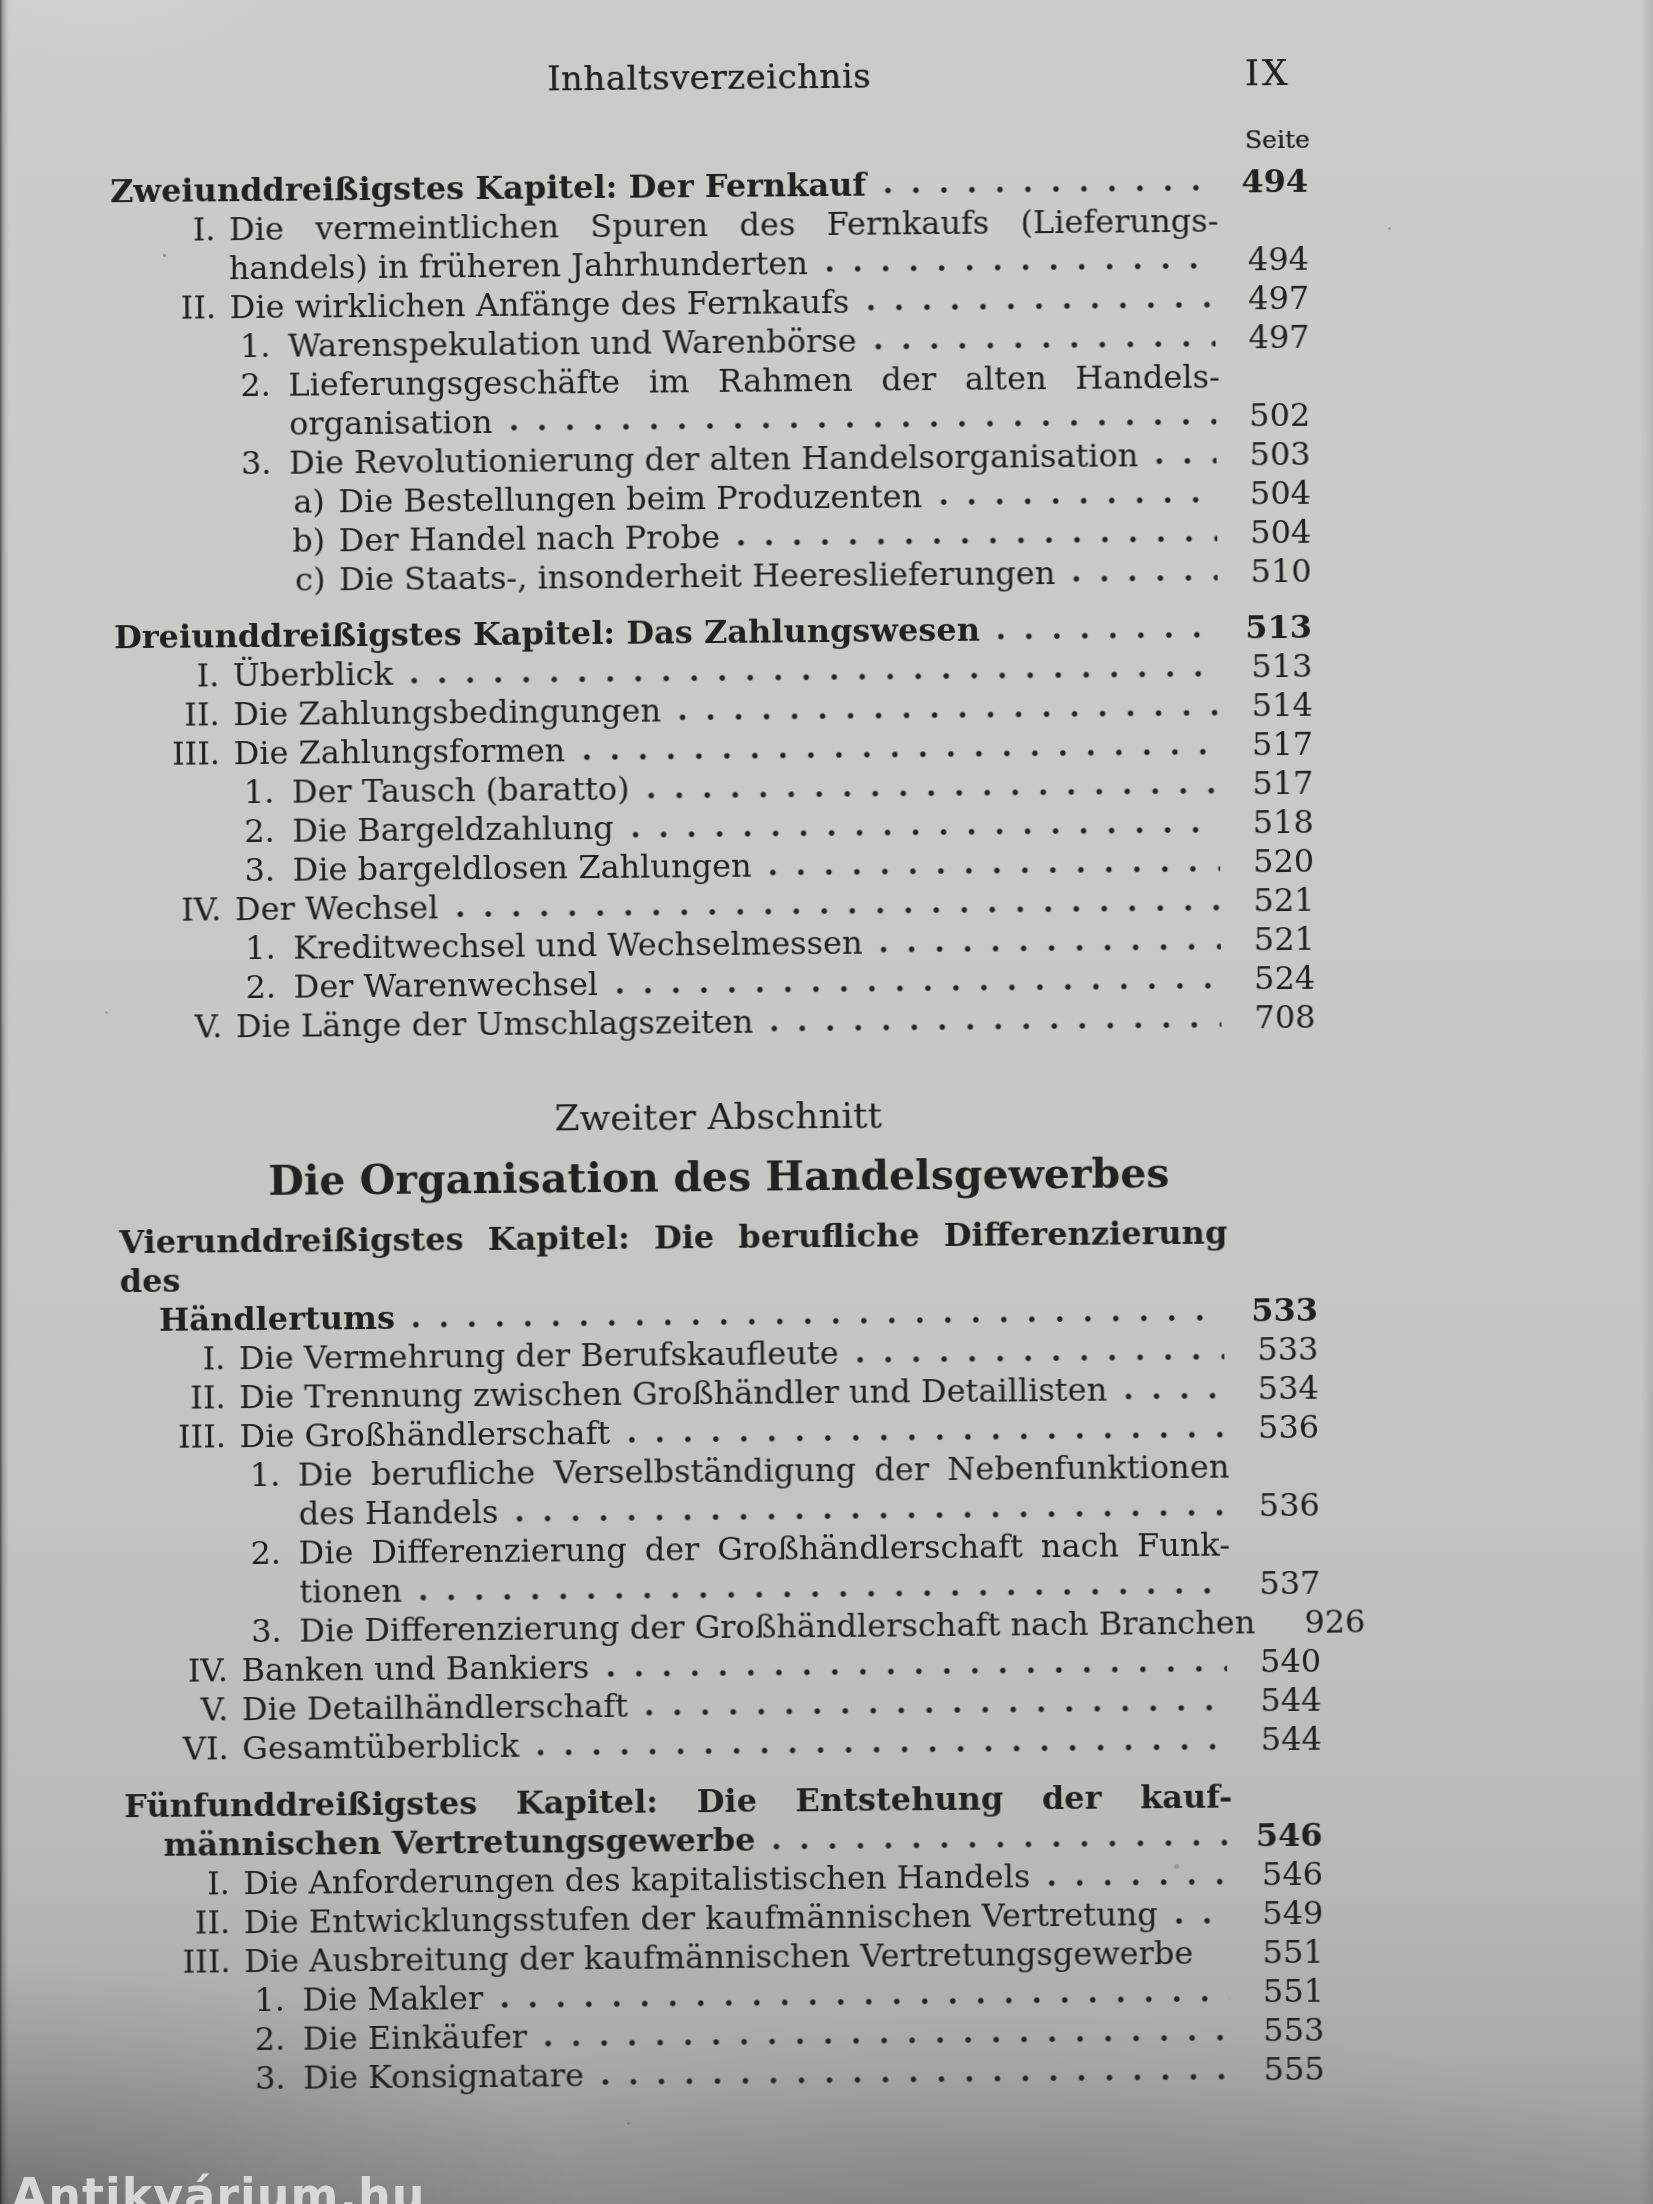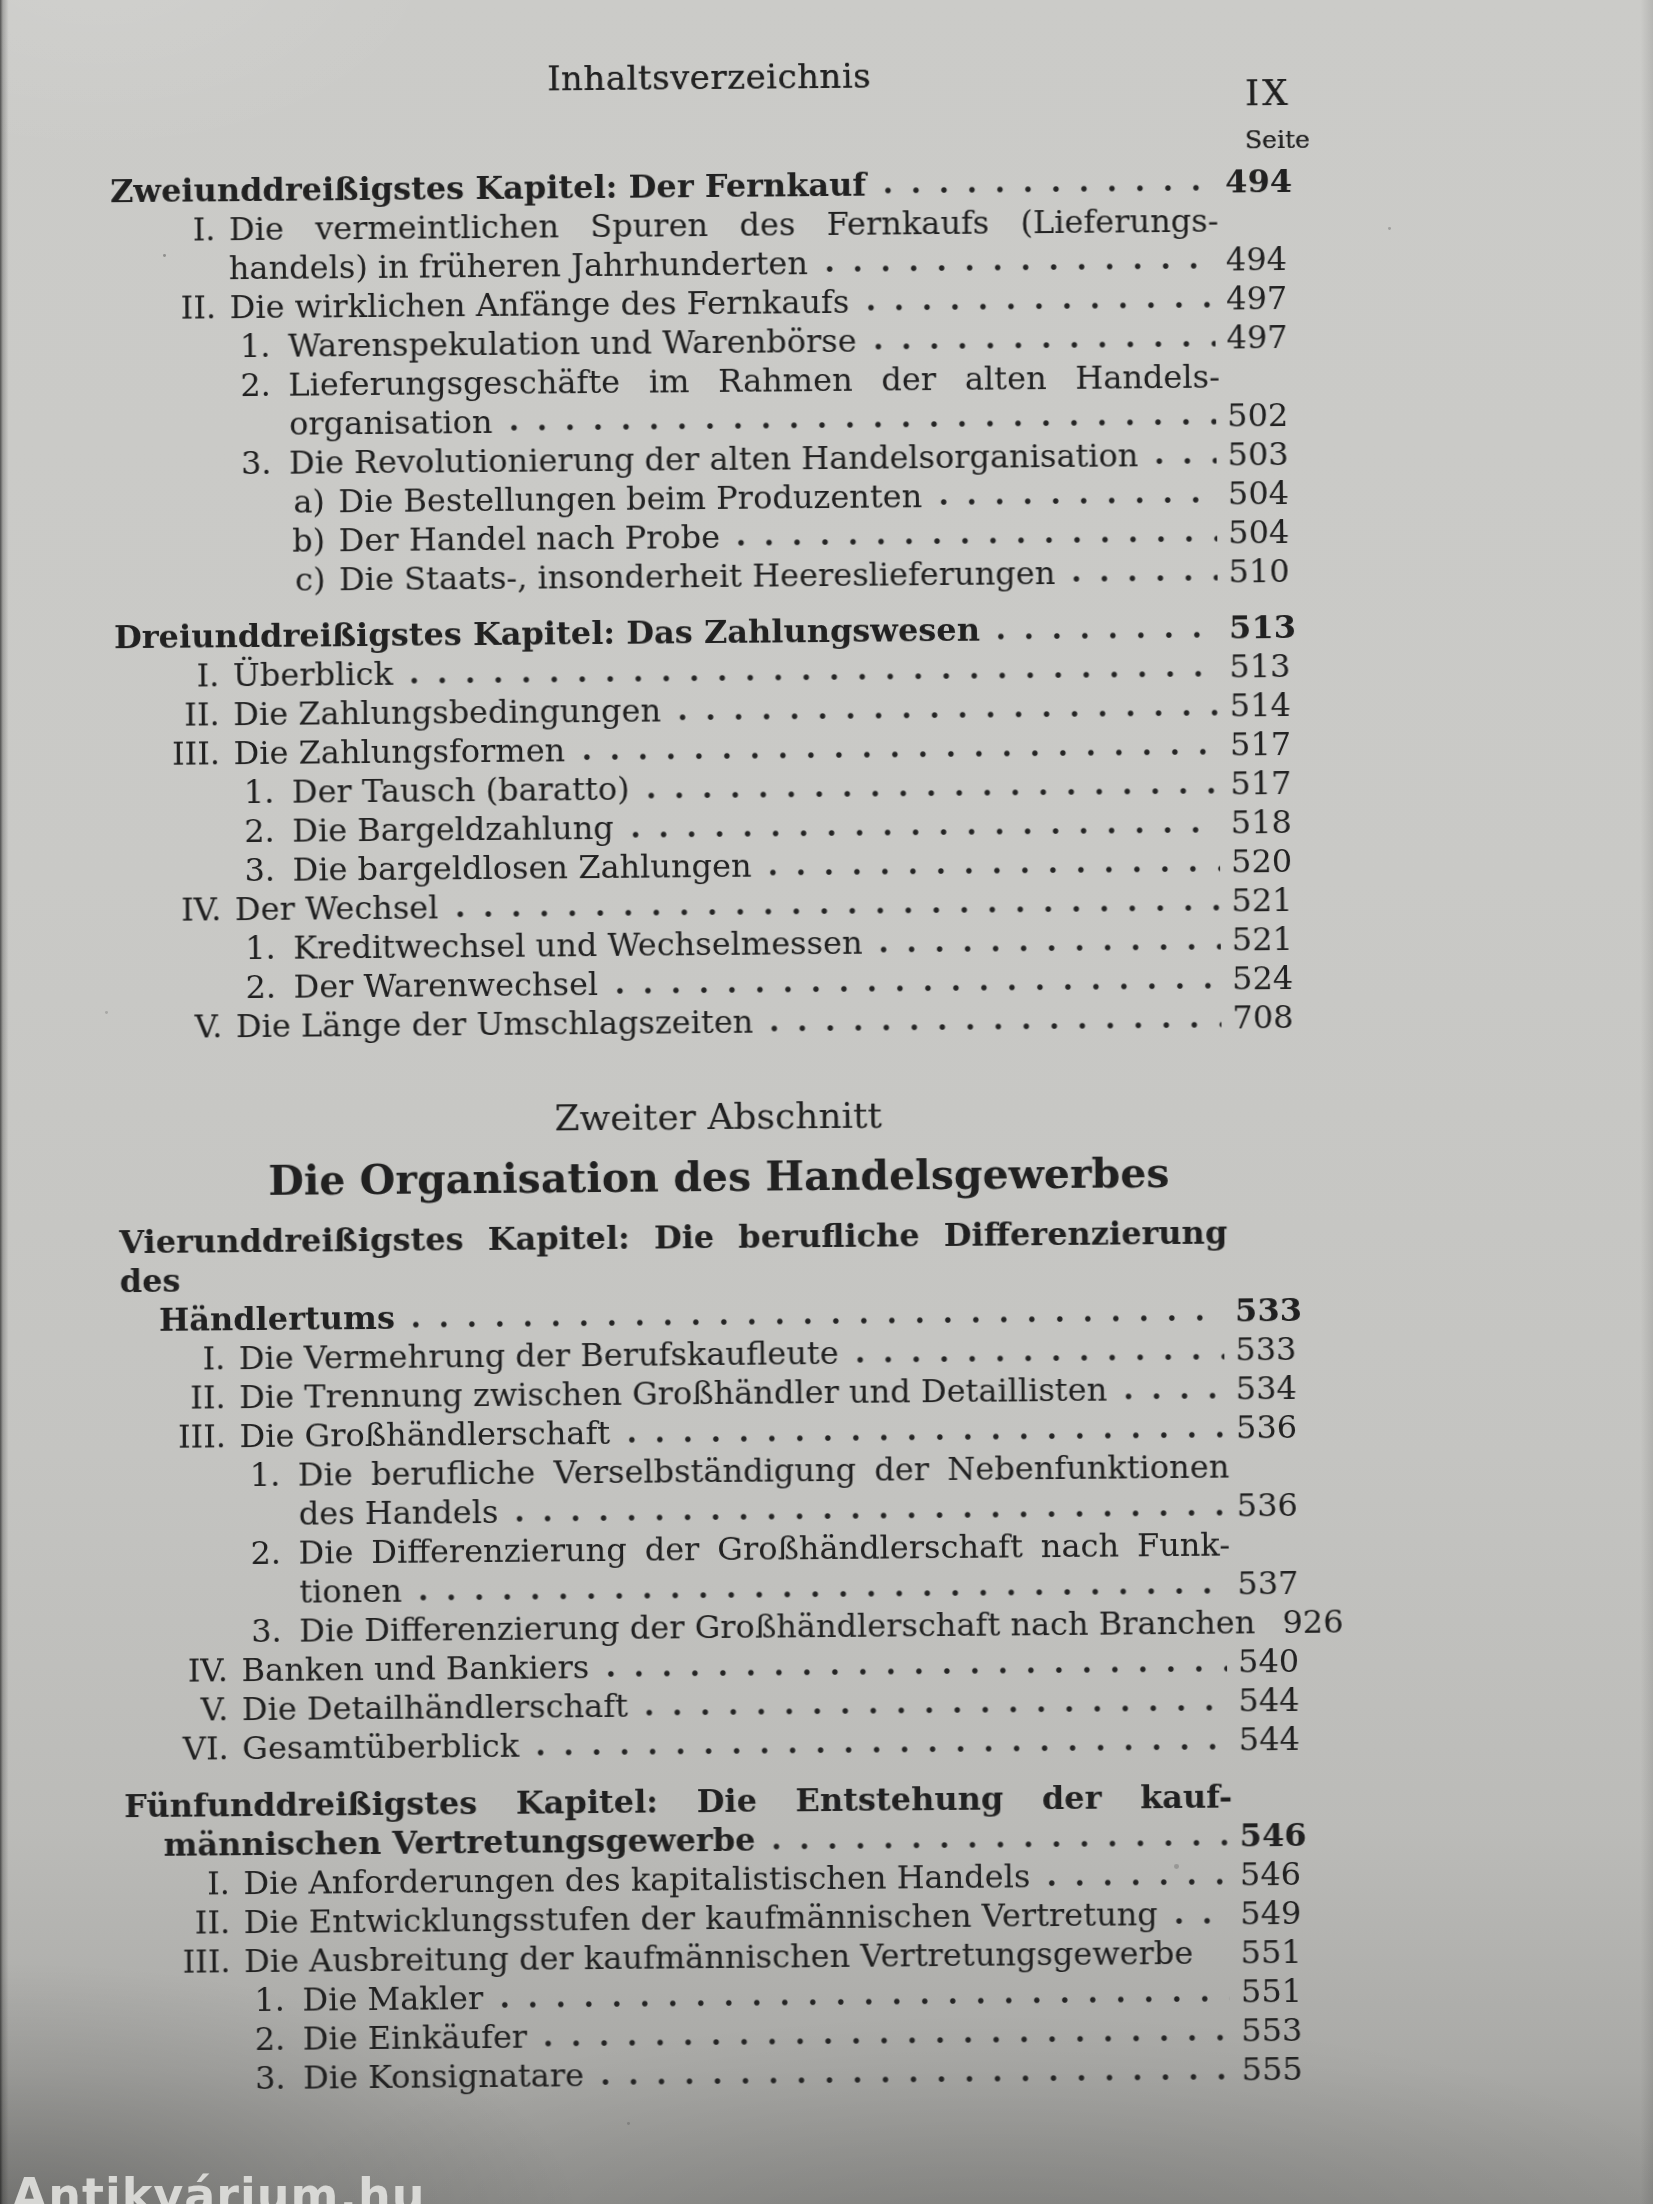--- a/index.html
+++ b/index.html
@@ -38,21 +38,21 @@
     transform-origin: 50% 0;
     filter: blur(0.3px);
     color: #212121;
   }
   .toc-header { position: relative; height: 74px; }
   .doc-title {
     text-align: center; font-size: 34px; line-height: 43px;
     letter-spacing: 0.5px; text-shadow: 0 0 0.6px #212121;
   }
   .roman-folio {
-    position: absolute; right: 0; top: 21px; width: 83px;
+    position: absolute; right: 0; top: 1px; width: 83px;
     text-align: center; font-size: 36px; letter-spacing: 2.9px;
     text-shadow: 0 0 0.6px #212121;
   }
   .seite-line { text-align: right; }
   .seite-label {
     display: inline-block; width: 83px; 
     font-size: 25px; line-height: 29px; text-shadow: 0 0 0.5px #212121;
   }
   .toc-rows { margin-top: 7.8px; }
   .row { display: flex; align-items: baseline; font-size: 32px; line-height: 39px; }
@@ -75,21 +75,21 @@
   }
   .leader {
     flex: 1 1 auto; align-self: stretch;
     margin: 0 11.6px 0 15.5px;
     background-image: radial-gradient(circle at 3.9px 4.9px, #242424 2.2px, rgba(0,0,0,0) 3.2px);
     background-size: 28px 9.7px;
     background-repeat: repeat-x;
     background-position: left 1.9px bottom 8.7px;
   }
   .leader.nodots { background-image: none; }
-  .page-num { flex: none; width: 83px; padding-right: 1.9px; }
+  .page-num { flex: none; width: 83px; text-align: right; padding-right: 1.9px; }
   .row.kicker, .row.sectitle { display: block; text-align: center; }
   .row.kicker { margin-top: 52px; font-size: 36px; line-height: 45px; }
   .row.sectitle { margin-top: 11.6px; margin-bottom: 15.5px; font-size: 41px; line-height: 52px; font-weight: bold; }
   .watermark {
     position: absolute; left: 11.6px; top: 2168px;
     font-family: "DejaVu Sans", "Liberation Sans", sans-serif;
     font-weight: bold; font-size: 46px; letter-spacing: 1px;
     color: #e2e2df; opacity: 0.9;
     filter: blur(0.5px);
   }

